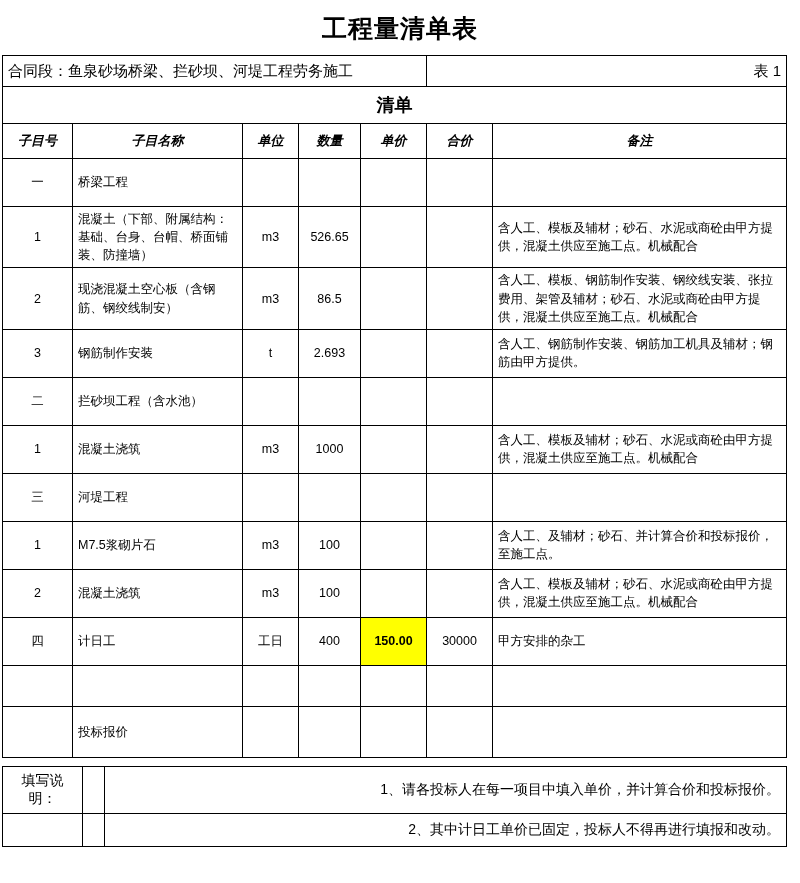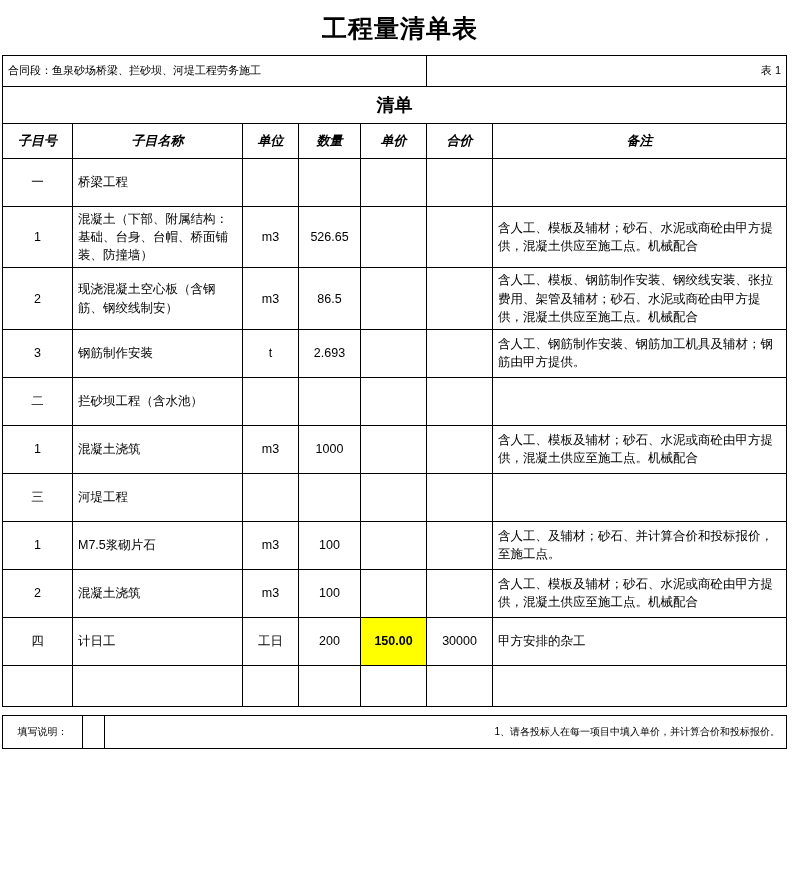--- a/index.html
+++ b/index.html
@@ -37,21 +37,21 @@
   }
   table.sheet td {
     border: 1px solid #000000;
     padding: 3px 5px;
     vertical-align: middle;
     line-height: 1.45;
   }
 
   .contract-row td {
     height: 24px;
-    font-size: 11px;
+    font-size: 15px;
   }
   .contract-label {
     text-align: left;
     padding-left: 6px;
   }
   .sheet-no {
     text-align: right;
     padding-right: 10px;
   }
   .section-title td {
@@ -76,21 +76,21 @@
     font-weight: bold;
     text-align: center;
     margin-left: 20px;
   }
   .blank-row td { height: 34px; }
   .bid-row td { height: 44px; }
   .note-table {
     width: 784px;
     border-collapse: collapse;
     table-layout: fixed;
-    font-size: 10px;
+    font-size: 14px;
     margin-top: 8px;
   }
   .note-table td {
     border: 1px solid #000;
     padding: 5px 6px;
     height: 22px;
     vertical-align: middle;
   }
   .note-label { text-align: center; width: 80px; }
   .note-colon { text-align: center; width: 22px; border-left: none !important; border-right: none !important;}
@@ -221,47 +221,61 @@
         <td class="c">100</td>
         <td class="c"></td>
         <td class="c"></td>
         <td class="cell-remark">含人工、模板及辅材；砂石、水泥或商砼由甲方提供，混凝土供应至施工点。机械配合</td>
       </tr>
 
       <tr class="tall3">
         <td class="c">四</td>
         <td class="cell-name">计日工</td>
         <td class="c">工日</td>
-        <td class="c">200</td>
+        <td class="c">400</td>
         <td class="highlight">150.00</td>
         <td class="c">30000</td>
         <td class="cell-remark">甲方安排的杂工</td>
       </tr>
 
       <tr class="blank-row">
         <td class="c"></td>
         <td class="cell-name"></td>
         <td class="c"></td>
         <td class="c"></td>
         <td class="c"></td>
         <td class="c"></td>
         <td class="cell-remark"></td>
       </tr>
 
+      <tr class="bid-row">
+        <td class="c"></td>
+        <td class="cell-name">投标报价</td>
+        <td class="c"></td>
+        <td class="c"></td>
+        <td class="c"></td>
+        <td class="c"></td>
+        <td class="cell-remark"></td>
+      </tr>
     </tbody>
   </table>
 
   <table class="note-table">
     <colgroup>
       <col style="width:80px">
       <col style="width:22px">
       <col style="width:682px">
     </colgroup>
     <tbody>
       <tr>
         <td class="note-label">填写说明：</td>
         <td class="note-colon"></td>
         <td class="note-text">1、请各投标人在每一项目中填入单价，并计算合价和投标报价。</td>
       </tr>
+      <tr>
+        <td class="note-label"></td>
+        <td class="note-colon"></td>
+        <td class="note-text">2、其中计日工单价已固定，投标人不得再进行填报和改动。</td>
+      </tr>
     </tbody>
   </table>
 
 </div>
 
 </body></html>

